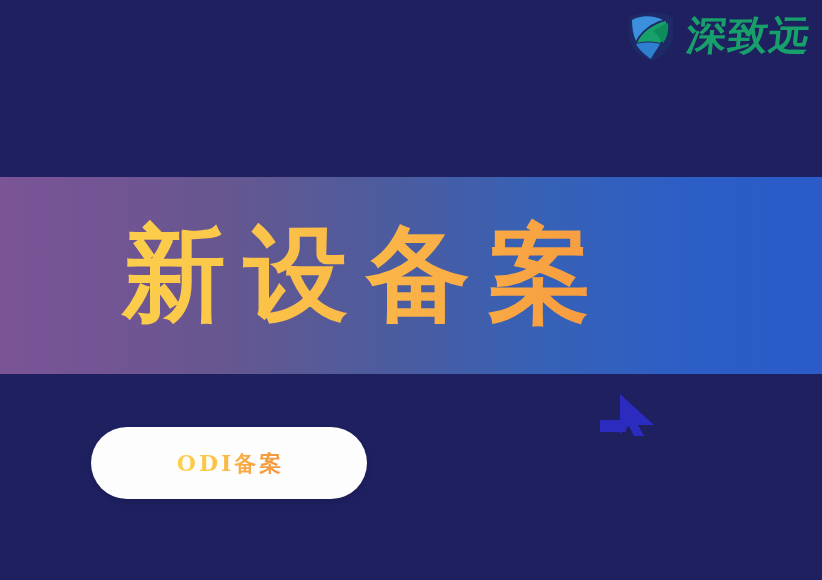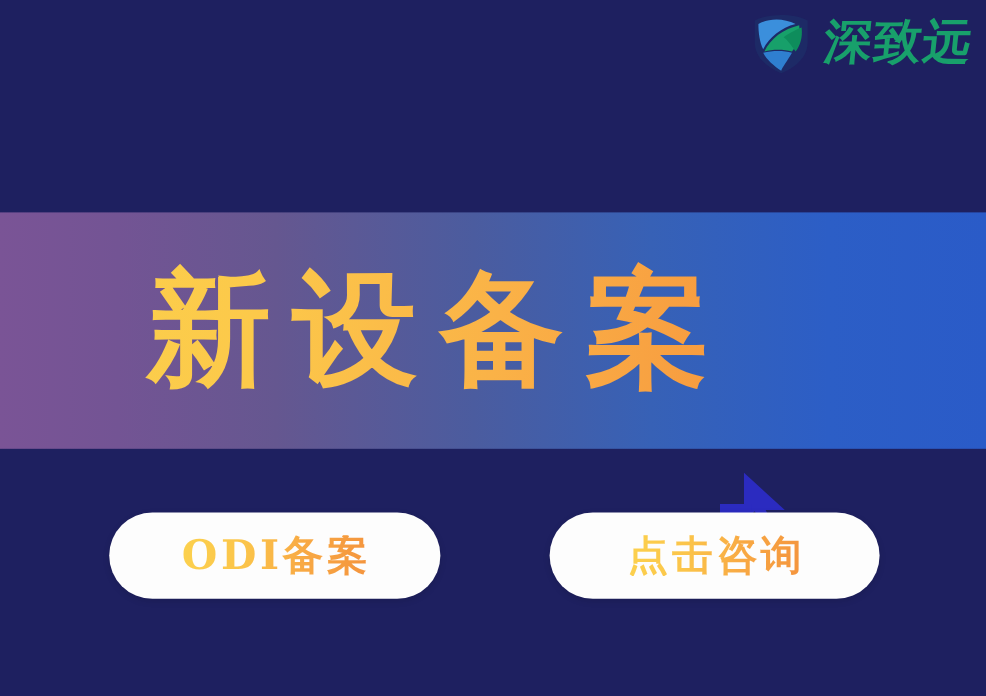--- a/index.html
+++ b/index.html
@@ -106,21 +106,21 @@
     display: flex;
     align-items: center;
     justify-content: center;
     cursor: pointer;
     padding: 0;
     box-shadow: 0 2px 6px rgba(0,0,0,0.12);
   }
   .btn-label {
     font-family: "DejaVu Serif", "Liberation Serif", serif;
     font-weight: bold;
-    font-size: 34px;
+    font-size: 22px;
     line-height: 1;
     letter-spacing: 3px;
     text-indent: 3px;
     white-space: nowrap;
     background-image: linear-gradient(95deg, #fcd24e 0%, #fbc44a 35%, #f8a944 65%, #f4933d 100%);
     -webkit-background-clip: text;
     background-clip: text;
     color: transparent;
     -webkit-text-fill-color: transparent;
   }
@@ -153,17 +153,14 @@
     <svg width="62" height="44" viewBox="0 0 62 44" xmlns="http://www.w3.org/2000/svg" aria-hidden="true">
       <path d="M20 2 L54 33 L38 33 L44 44 L34 44 L29 34 L20 42 Z" fill="#2b2bc0"></path>
       <rect x="0" y="28" width="26" height="12" fill="#2b2bc0"></rect>
     </svg>
   </div>
 
   <button class="btn" id="btn-odi">
     <span class="btn-label">ODI备案</span>
   </button>
 
-  <button class="btn" id="btn-consult">
-    <span class="btn-label">点击咨询</span>
-  </button>
 
 </div>
 
 </body></html>

